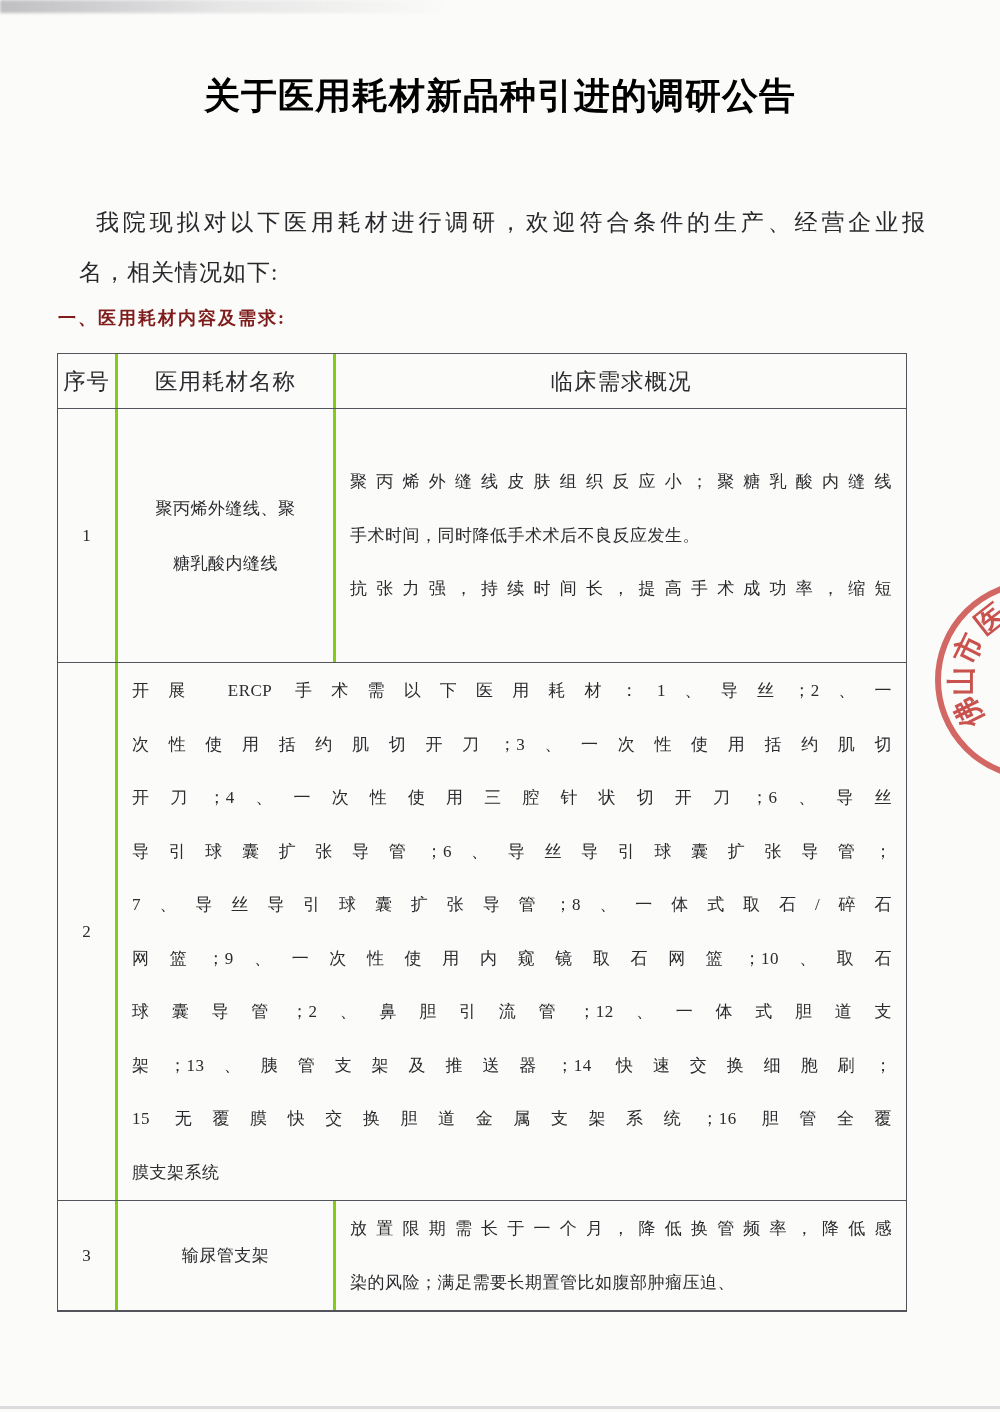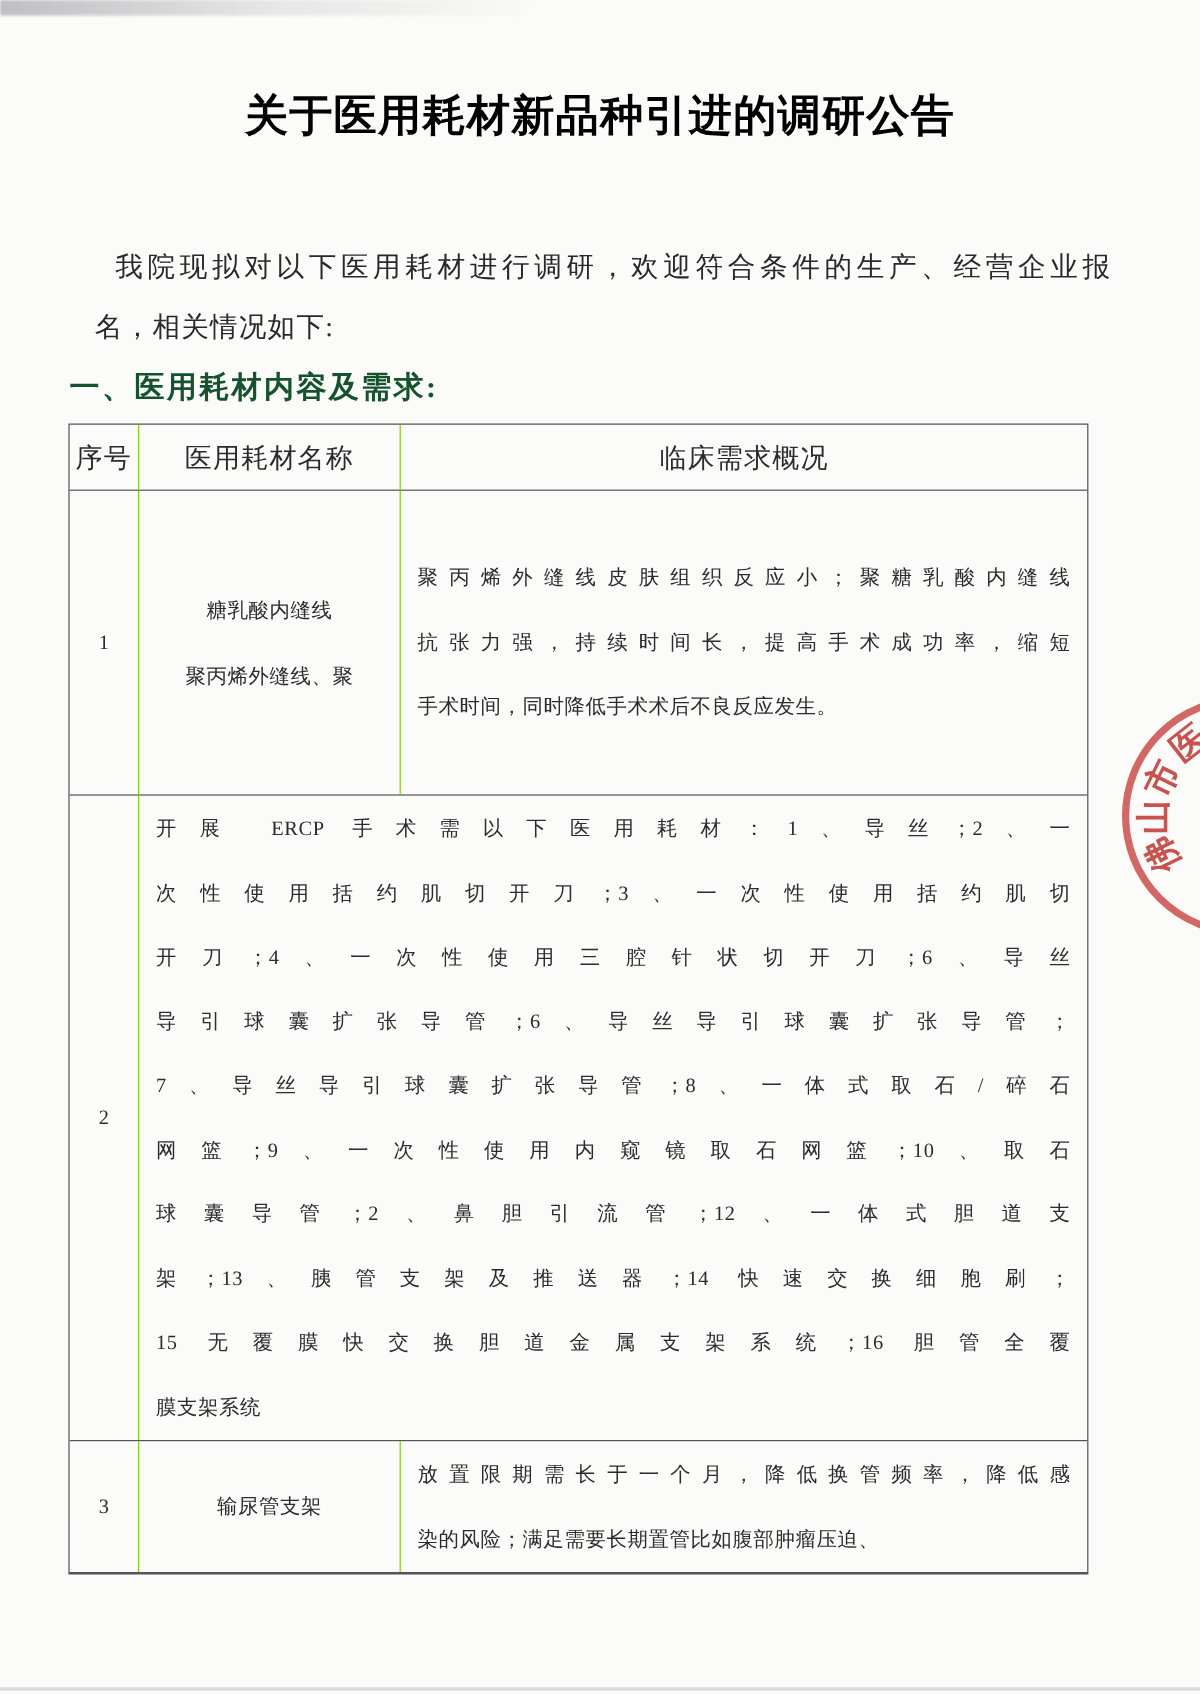--- a/index.html
+++ b/index.html
@@ -29,39 +29,39 @@
   .intro {
     position:absolute; top:198px; left:48px; width:878px;
     font-size:23px; line-height:49.5px; letter-spacing:1px; color:#29292d;
   }
   .intro .tline { text-align:justify; text-align-last:justify; }
   .intro .tline.last { text-align-last:left;margin-left:31px; }
   .intro .tline:first-child { text-indent:48px; }
   
   .heading {
     position:absolute; top:306px; left:58px;
-    font-size:25px; font-weight:bold; letter-spacing:2px; color:#14532d;
+    font-size:18px; font-weight:bold; letter-spacing:2px; color:#7f1d1d;
   }
   
   .ctable {
     position:absolute; top:353px; left:57px; width:850px;
     border:1px solid #53535c; border-bottom-width:2px;
     box-sizing:border-box; background:transparent;
   }
   .trow { display:flex; box-sizing:border-box; }
   .trow + .trow { border-top:1px solid #53535c; }
   .h-head { height:54px; }
   .h-r1 { height:254px; }
   .h-r2 { height:538px; }
   .h-r3 { height:110px; }
   .cell {
     box-sizing:border-box; display:flex; align-items:center; justify-content:center;
     font-size:17px; color:#2b2b2f; overflow:hidden;
   }
-  .cell + .cell { border-left:1px solid #84cc16; }
+  .cell + .cell { border-left:3px solid #84cc16; }
   .col-no   { width:57px; flex:0 0 auto; }
   .col-name { width:218px; flex:0 0 auto; flex-direction:column; }
   .col-need { flex:1 1 auto; flex-direction:column; align-items:stretch; padding:0 14px; }
   .col-name .tline { text-align:center; line-height:55px; letter-spacing:.5px; }
   .col-need .tline {
     line-height:53.5px; letter-spacing:.5px;
     text-align:justify; text-align-last:justify;
   }
   .col-need .tline.last { text-align-last:left; }
   .cell-head { font-size:22.5px; letter-spacing:1px; }
@@ -100,27 +100,27 @@
   <div class="ctable">
     <div class="trow h-head">
       <div class="cell col-no cell-head">序号</div>
       <div class="cell col-name cell-head">医用耗材名称</div>
       <div class="cell col-need cell-head" style="align-items:center;">临床需求概况</div>
     </div>
 
     <div class="trow h-r1">
       <div class="cell col-no">1</div>
       <div class="cell col-name">
+          <div class="tline">聚丙烯外缝线、聚</div>
           <div class="tline last">糖乳酸内缝线</div>
-          <div class="tline">聚丙烯外缝线、聚</div>
         </div>
       <div class="cell col-need">
           <div class="tline">聚丙烯外缝线皮肤组织反应小；聚糖乳酸内缝线</div>
+          <div class="tline last">手术时间，同时降低手术术后不良反应发生。</div>
           <div class="tline">抗张力强，持续时间长，提高手术成功率，缩短</div>
-          <div class="tline last">手术时间，同时降低手术术后不良反应发生。</div>
         </div>
     </div>
 
     <div class="trow h-r2">
       <div class="cell col-no">2</div>
       <div class="cell col-need">
           <div class="tline">开展 ERCP 手术需以下医用耗材：1、导丝；2、一</div>
           <div class="tline">次性使用括约肌切开刀；3、一次性使用括约肌切</div>
           <div class="tline">开刀；4、一次性使用三腔针状切开刀；6、导丝</div>
           <div class="tline">导引球囊扩张导管；6、导丝导引球囊扩张导管；</div>

